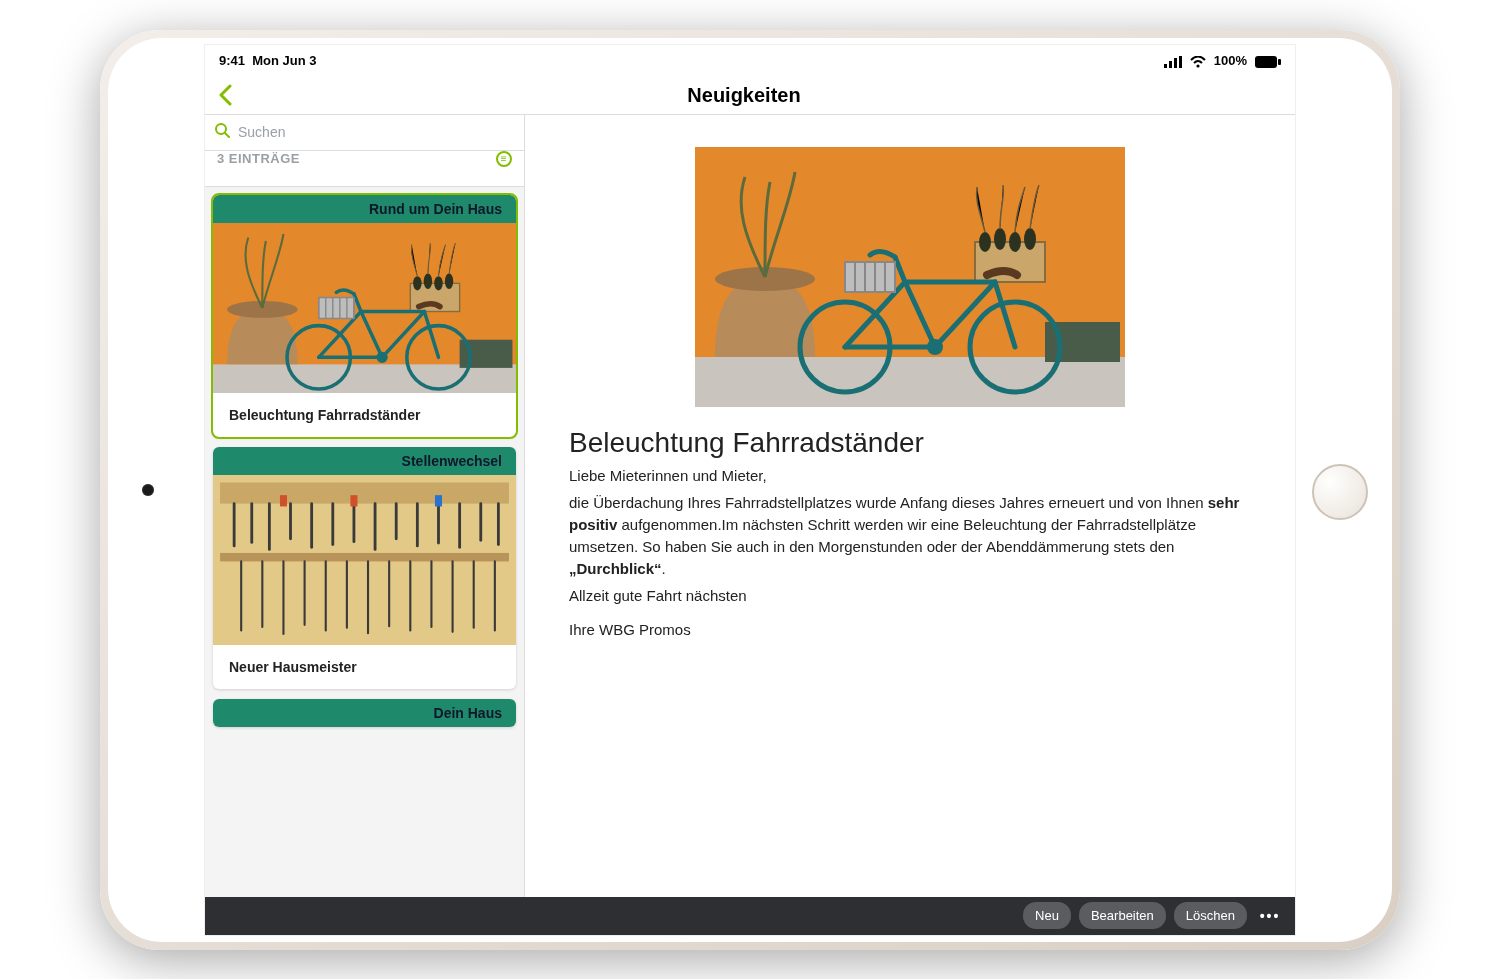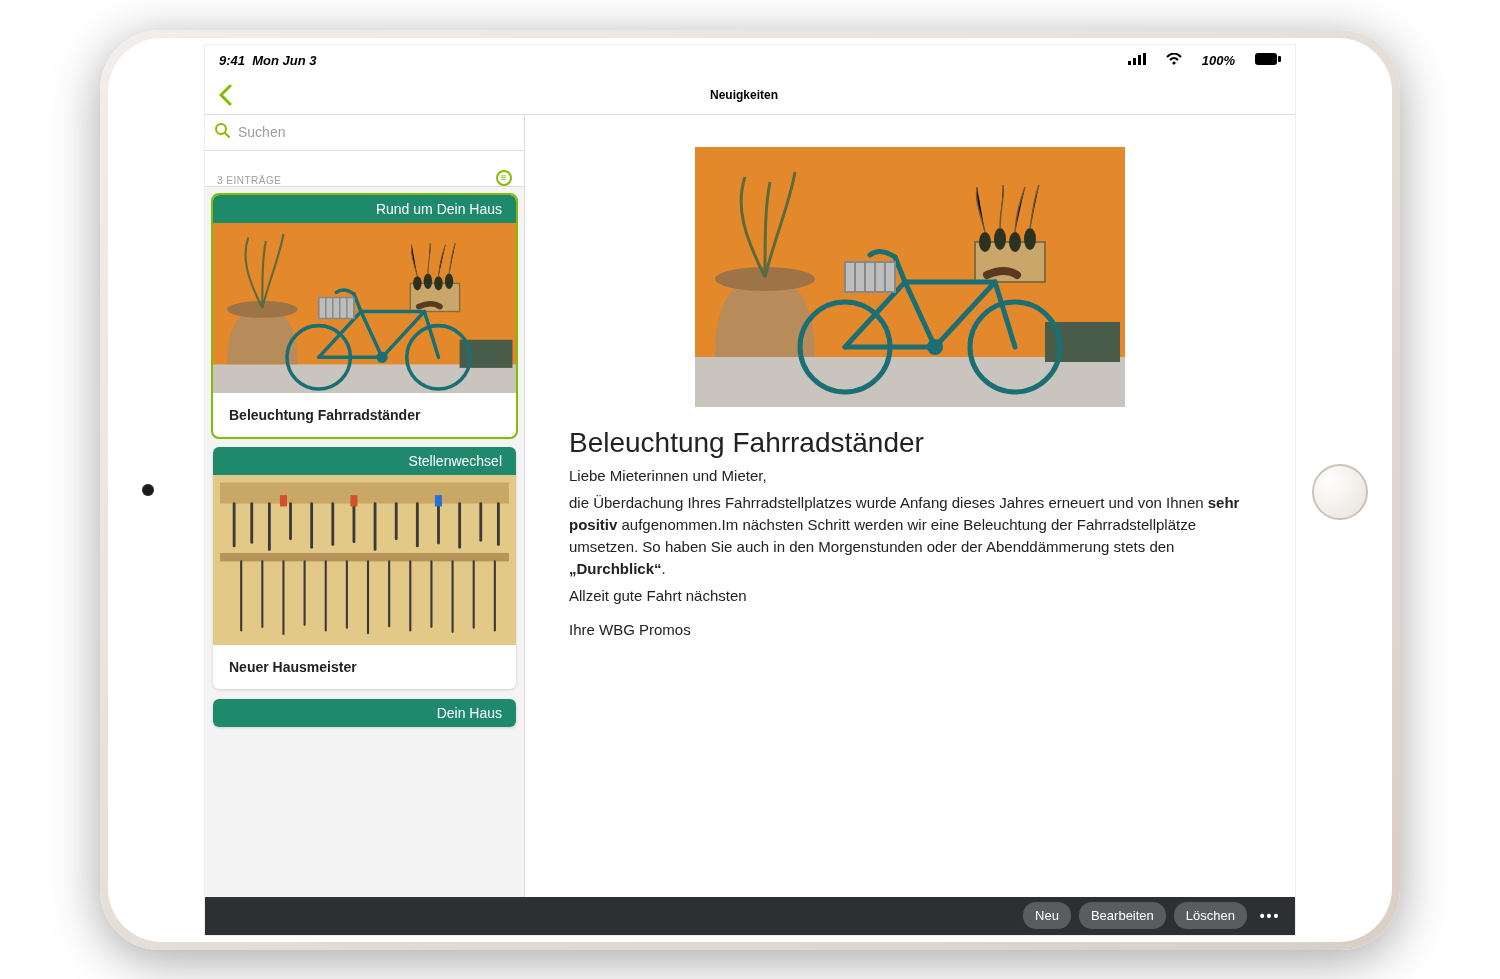--- a/index.html
+++ b/index.html
@@ -72,44 +72,43 @@
   
   .statusbar{
     height:26px;
     display:flex;
     align-items:center;
     justify-content:space-between;
     padding:16px 14px;
     font-size:13px;
     font-weight:600;
     color:#000;
-    font-style:italic;
-  }
-  .statusbar .right{display:flex;gap:20px;align-items:flex-start;}
+  }
+  .statusbar .right{display:flex;gap:8px;align-items:flex-end;}
   .sig-icon svg, .wifi-icon svg, .batt-icon svg{display:block}
 
   
   .header{
     height:38px;
     border-bottom:1px solid var(--border);
     display:flex;
     align-items:center;
     position:relative;
   }
   .back{
     width:40px;
     display:flex;align-items:center;justify-content:center;
     color:var(--accent);
     cursor:pointer;
   }
   .title{
     position:absolute;left:0;right:12px;
     text-align:center;
     font-weight:700;
-    font-size:12px;
+    font-size:20px;
     pointer-events:none;
   }
 
   
   .panes{
     flex:1;
     display:flex;
     min-height:0;
   }
   .sidebar{
@@ -124,25 +123,26 @@
     border-bottom:1px solid var(--border);
     display:flex;align-items:center;
     padding:0 10px;gap:8px;
     color:var(--grey-text);
     font-size:14px;
   }
   .search .mag{color:var(--accent);}
   .countrow{
     height:36px;
     border-bottom:1px solid var(--border);
-    display:flex;align-items:flex-end;justify-content:space-between;
+    display:flex;align-items:flex-start;justify-content:space-between;
     padding:0 12px;
     color:var(--grey-text);
     letter-spacing:.5px;
-    font-size:10px;
+    font-size:13px;
+    font-weight:bold;
   }
   .countrow .dot{
     width:16px;height:16px;border-radius:50%;
     border:2px solid var(--accent);
     display:flex;align-items:center;justify-content:center;
   }
   .countrow .dot::after{content:"≡";font-size:10px;color:var(--accent);line-height:1;}
 
   .list{
     flex:1;
@@ -155,23 +155,23 @@
     border-radius:6px;
     overflow:hidden;
     background:#fff;
     box-shadow:0 1px 3px rgba(0,0,0,.15);
     display:flex;flex-direction:column;
     cursor:pointer;
   }
   .card.selected{outline:2px solid var(--accent);}
   .card .tag{
     background:var(--teal);
-    color:#ffffff;
+    color:#0f172a;
     text-align:right;
-    font-weight:400;
+    font-weight:700;
     font-size:14px;
     padding:6px 14px;
   }
   .card .thumb{height:170px;}
   .card .caption{
     padding:14px 16px;
     font-weight:600;
     font-size:14px;
     color:#222;
   }

